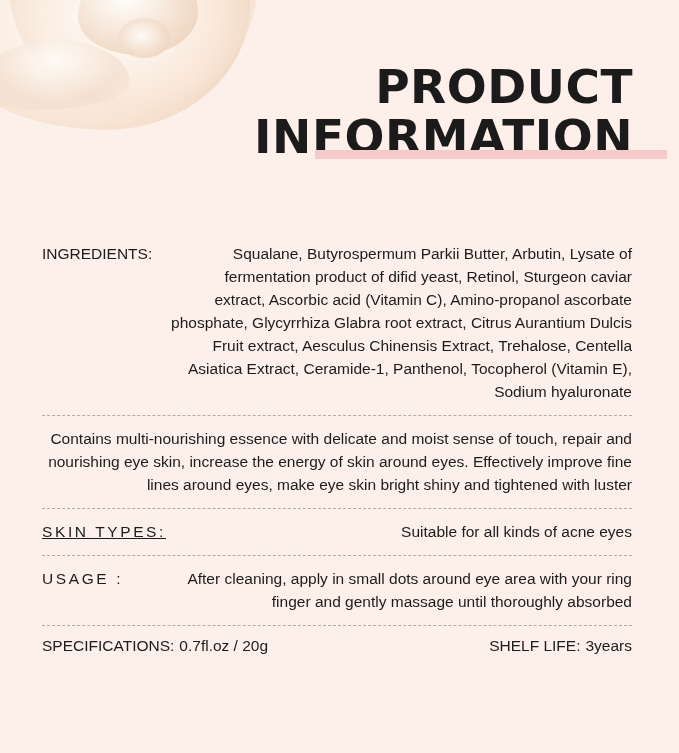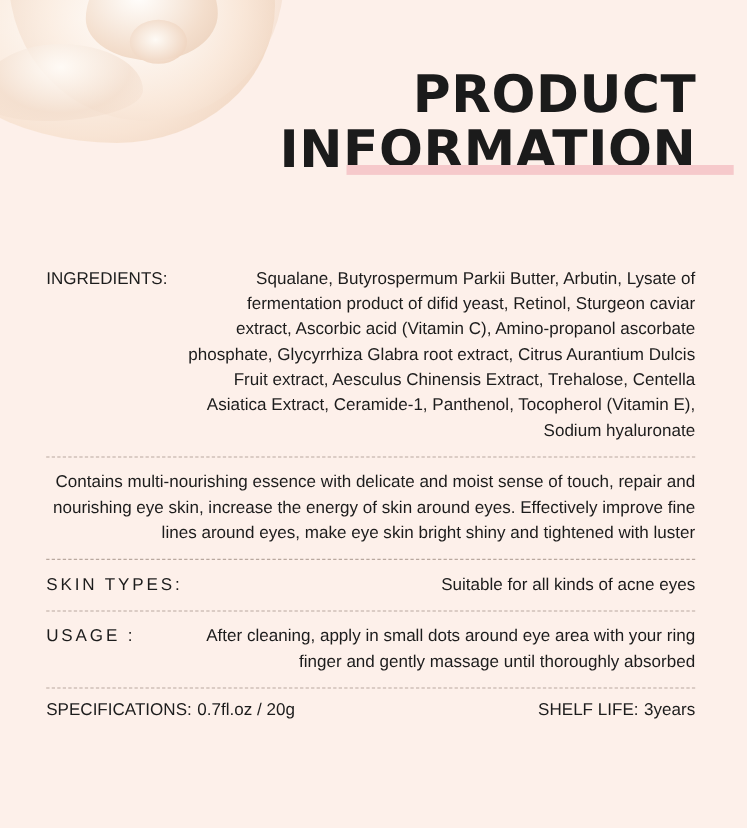--- a/index.html
+++ b/index.html
@@ -125,21 +125,21 @@
   .body {
     font-size: 15.5px;
     color: #1c1c1c;
     line-height: 23px;
     padding-left: 6px;
     flex: 1;
     text-align: right;
   }
   .ingredients-label { width: 122px; }
   .efficacy-label { width: 122px; }
-  .skin-label { width: 122px; }
+  .skin-label { width: 122px; text-decoration: underline; }
   .usage-label { width: 122px; }
 
   .divider {
     border-top: 1px dashed #b9a89f;
     margin: 12px 0 11px 0;
     height: 0;
   }
 
   .spec-row {
     display: flex;

